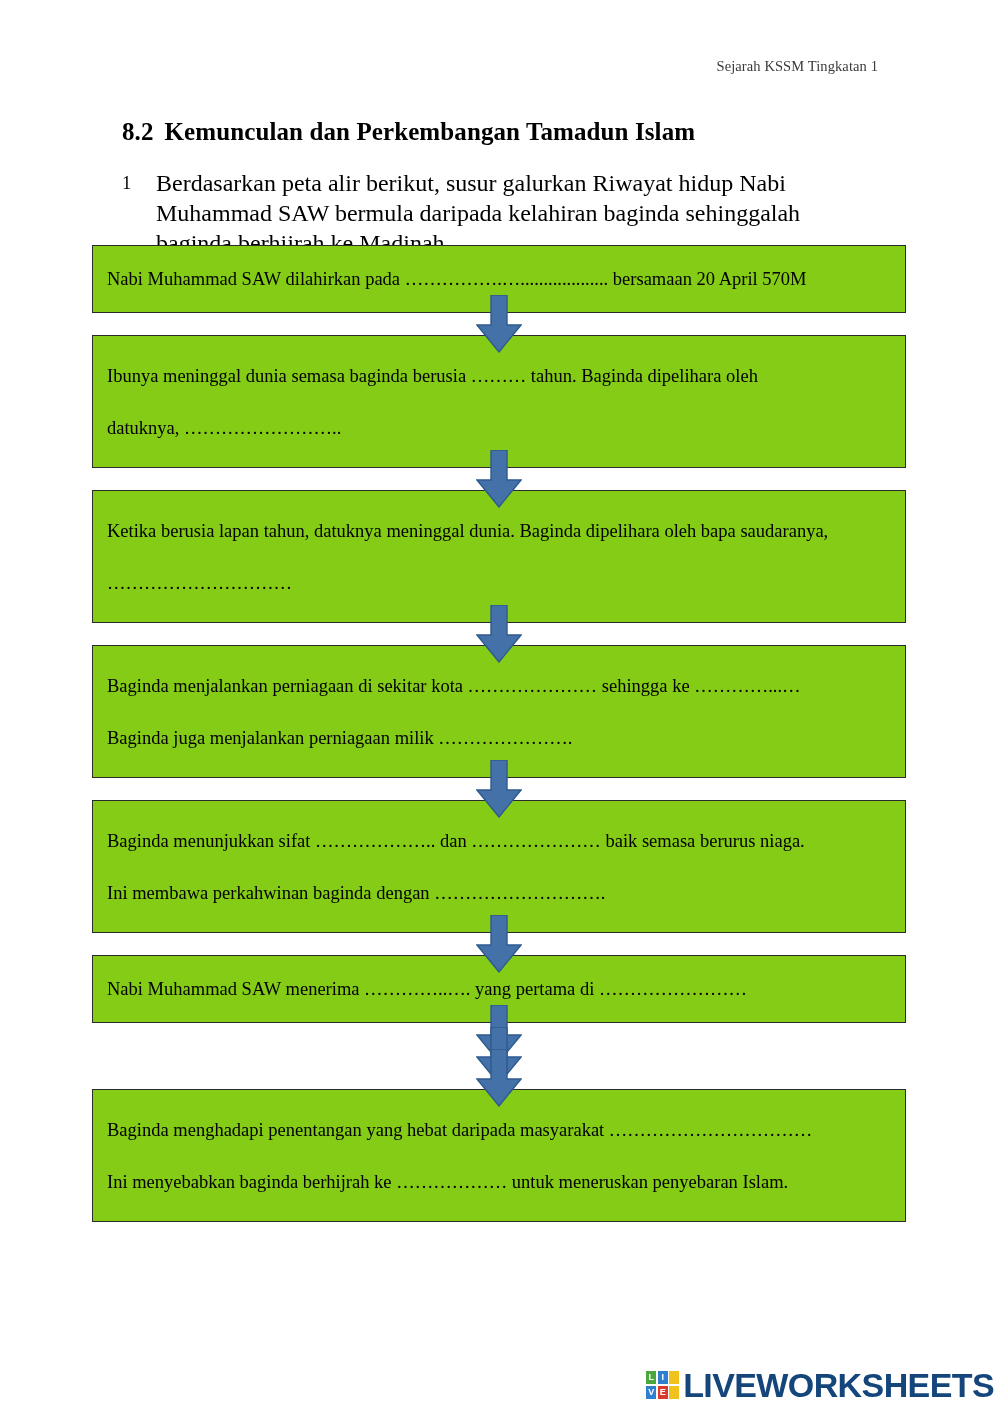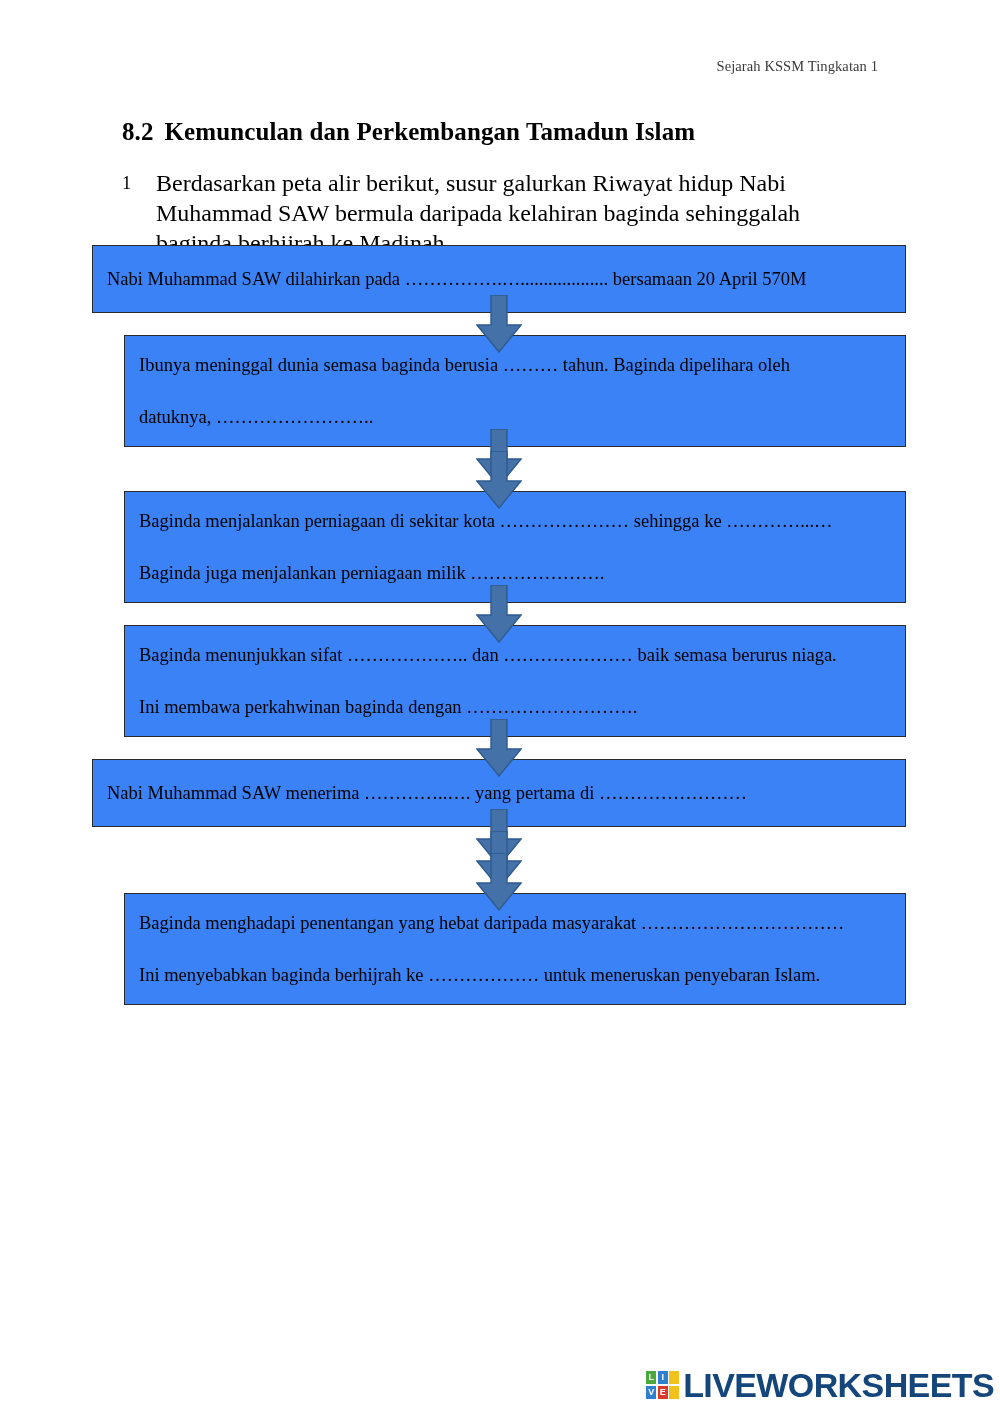--- a/index.html
+++ b/index.html
@@ -66,30 +66,30 @@
   .flow {
     position: absolute;
     top: 245px;
     left: 92px;
     width: 814px;
   }
 
   .flow-box {
     box-sizing: border-box;
     border: 1.3px solid #2b2b2b;
-    background: #3b82f6;
+    background: #84cc16;
     position: relative;
     z-index: 2;
     padding: 0 14px;
     display: flex;
     flex-direction: column;
     justify-content: center;
   }
   .flow-box.h1 { height: 68px; }
-  .flow-box.h2 { height: 112px; margin-left: 32px; }
+  .flow-box.h2 { height: 133px; }
 
   .flow-line {
     font-size: 18.5px;
     line-height: 30px;
     white-space: nowrap;
   }
   .flow-box.h2 .flow-line:first-child { margin-bottom: 22px; }
 
   
   .flow-gap {
@@ -175,20 +175,24 @@
     <div class="flow-box h2">
       <div class="flow-line">Ibunya meninggal dunia semasa baginda berusia ……… tahun. Baginda dipelihara oleh</div>
       <div class="flow-line">datuknya, ……………………..</div>
     </div>
     <div class="flow-gap">
       <div class="flow-arrow">
         <svg viewBox="0 0 46 58" width="46" height="58" xmlns="http://www.w3.org/2000/svg">
           <polygon points="15,0 31,0 31,30 45,30 23,57 1,30 15,30" fill="#4472a8" stroke="#2e5a8e" stroke-width="1.4" stroke-linejoin="miter"></polygon>
         </svg>
       </div>
+    </div>
+    <div class="flow-box h2">
+      <div class="flow-line">Ketika berusia lapan tahun, datuknya meninggal dunia. Baginda dipelihara oleh bapa saudaranya,</div>
+      <div class="flow-line">…………………………</div>
     </div>
     <div class="flow-gap">
       <div class="flow-arrow">
         <svg viewBox="0 0 46 58" width="46" height="58" xmlns="http://www.w3.org/2000/svg">
           <polygon points="15,0 31,0 31,30 45,30 23,57 1,30 15,30" fill="#4472a8" stroke="#2e5a8e" stroke-width="1.4" stroke-linejoin="miter"></polygon>
         </svg>
       </div>
     </div>
     <div class="flow-box h2">
       <div class="flow-line">Baginda menjalankan perniagaan di sekitar kota ………………… sehingga ke …………...…</div>

